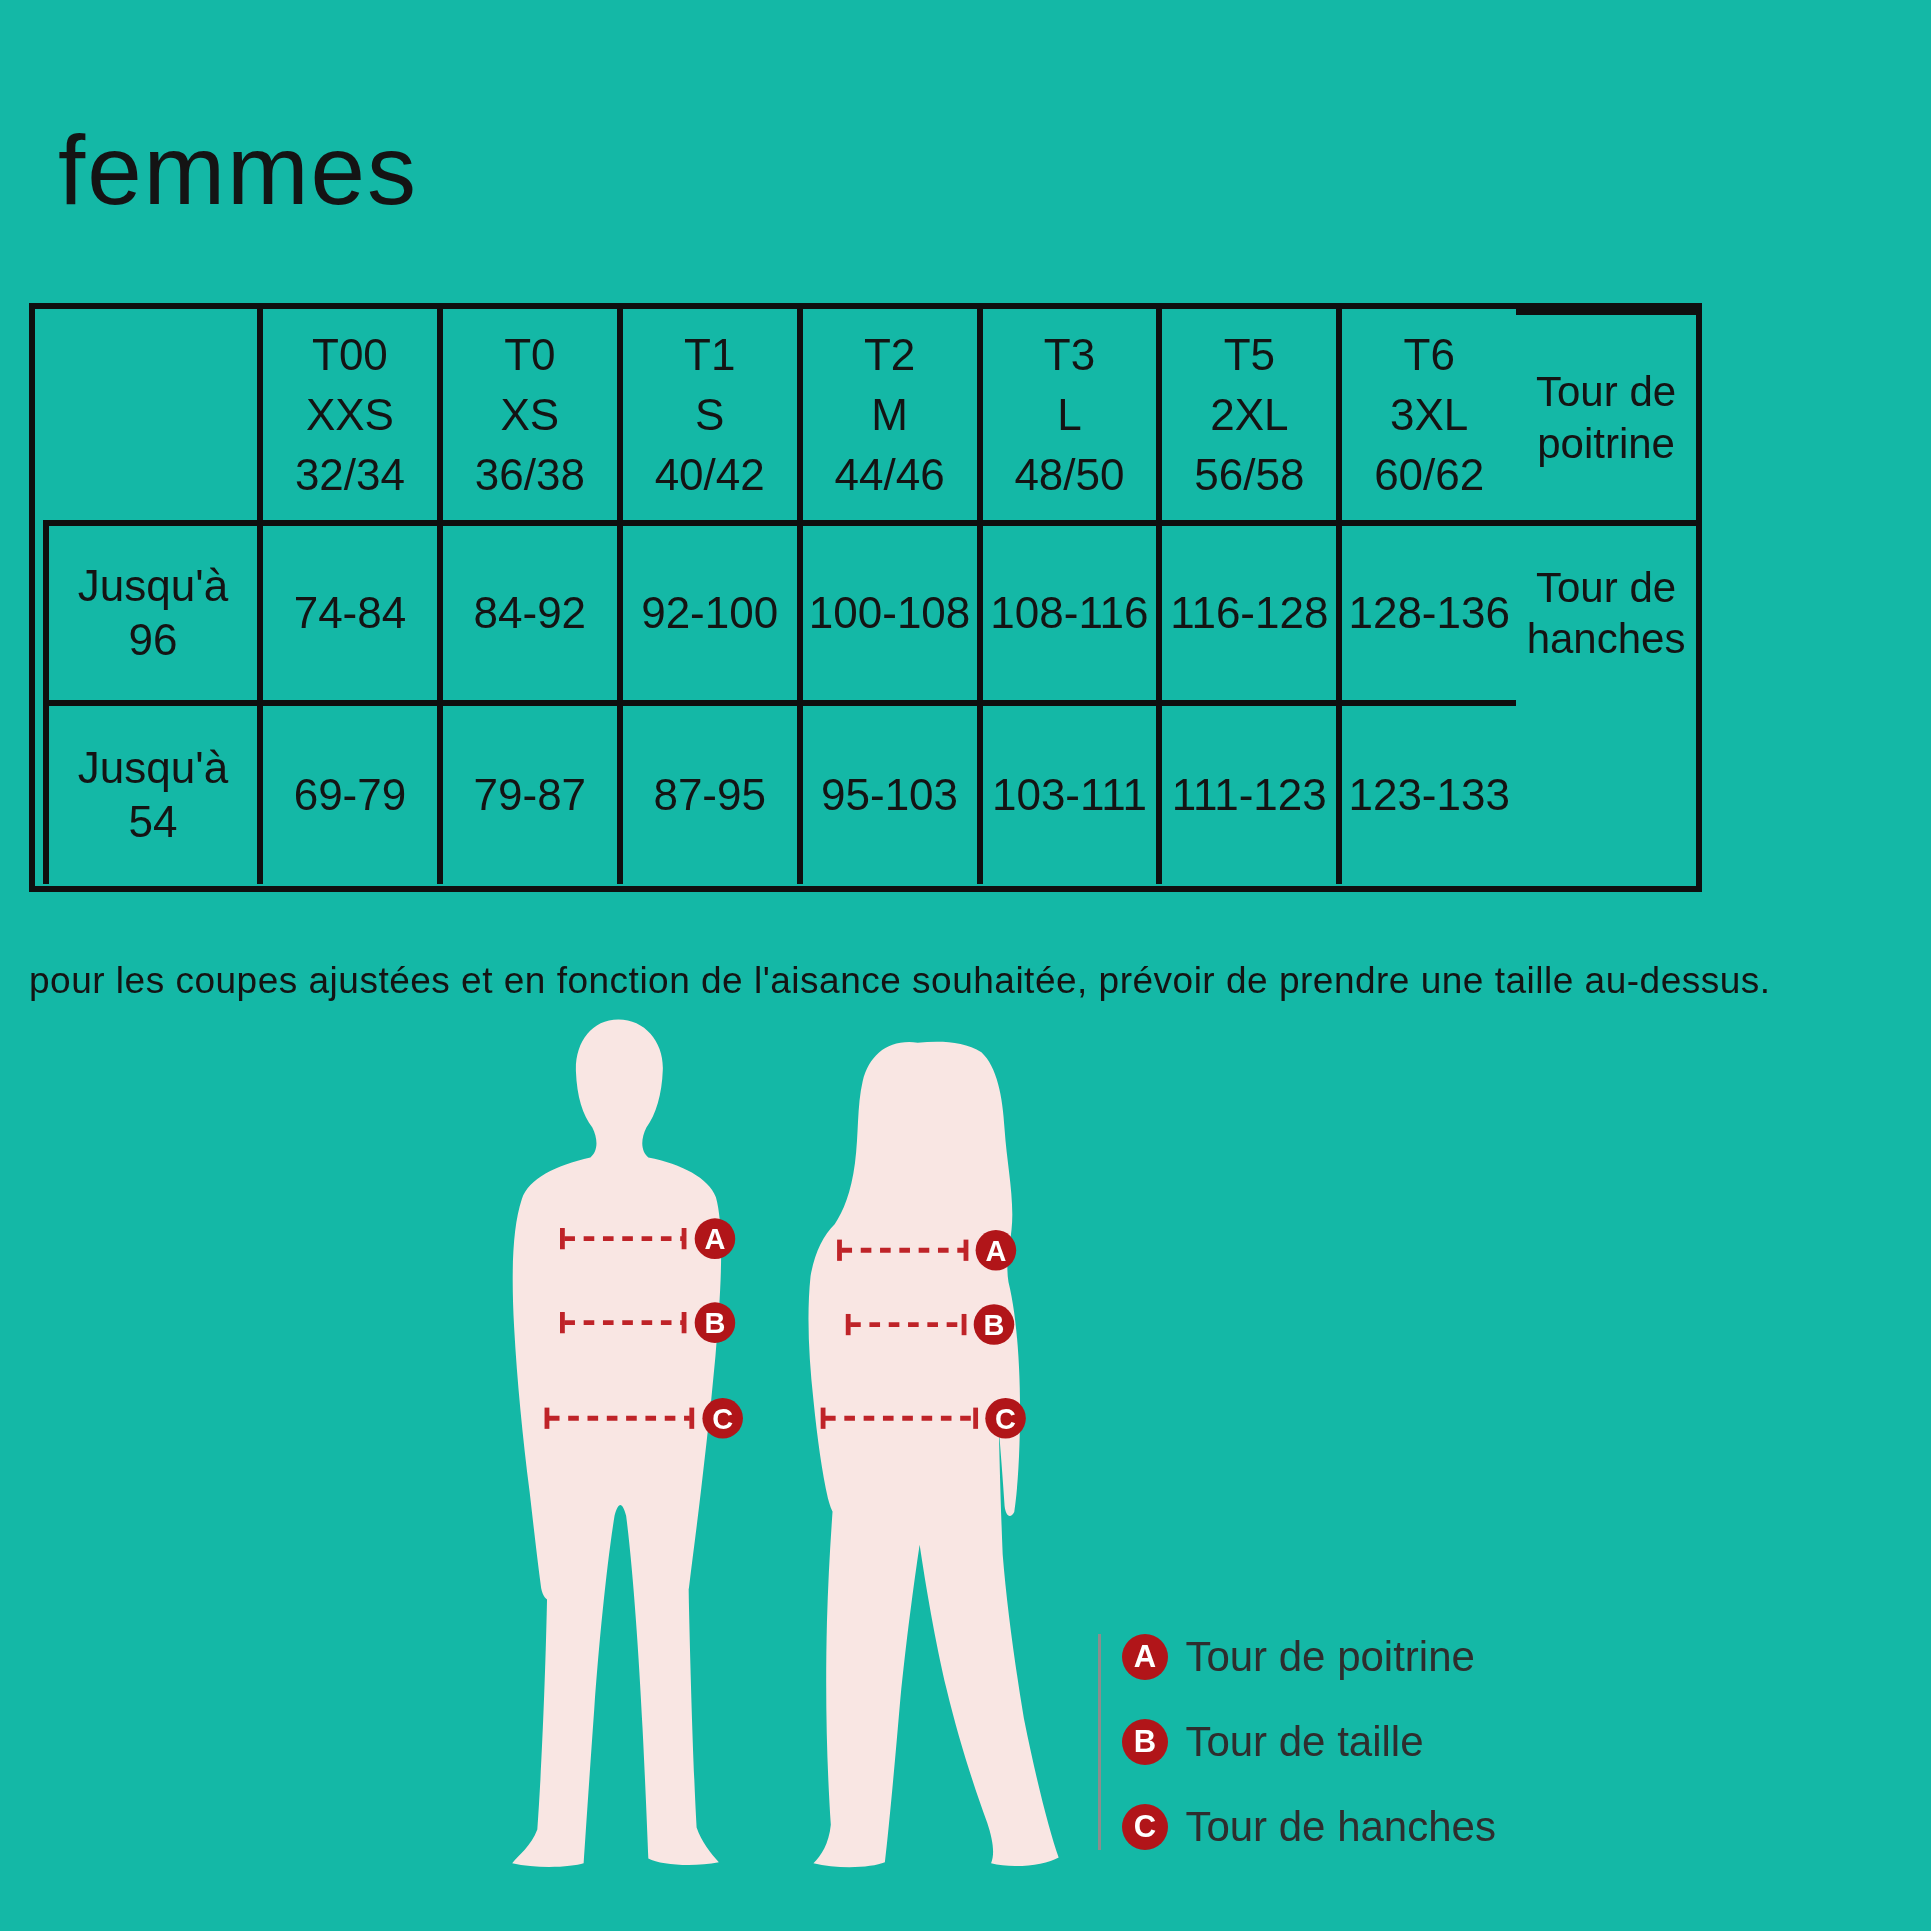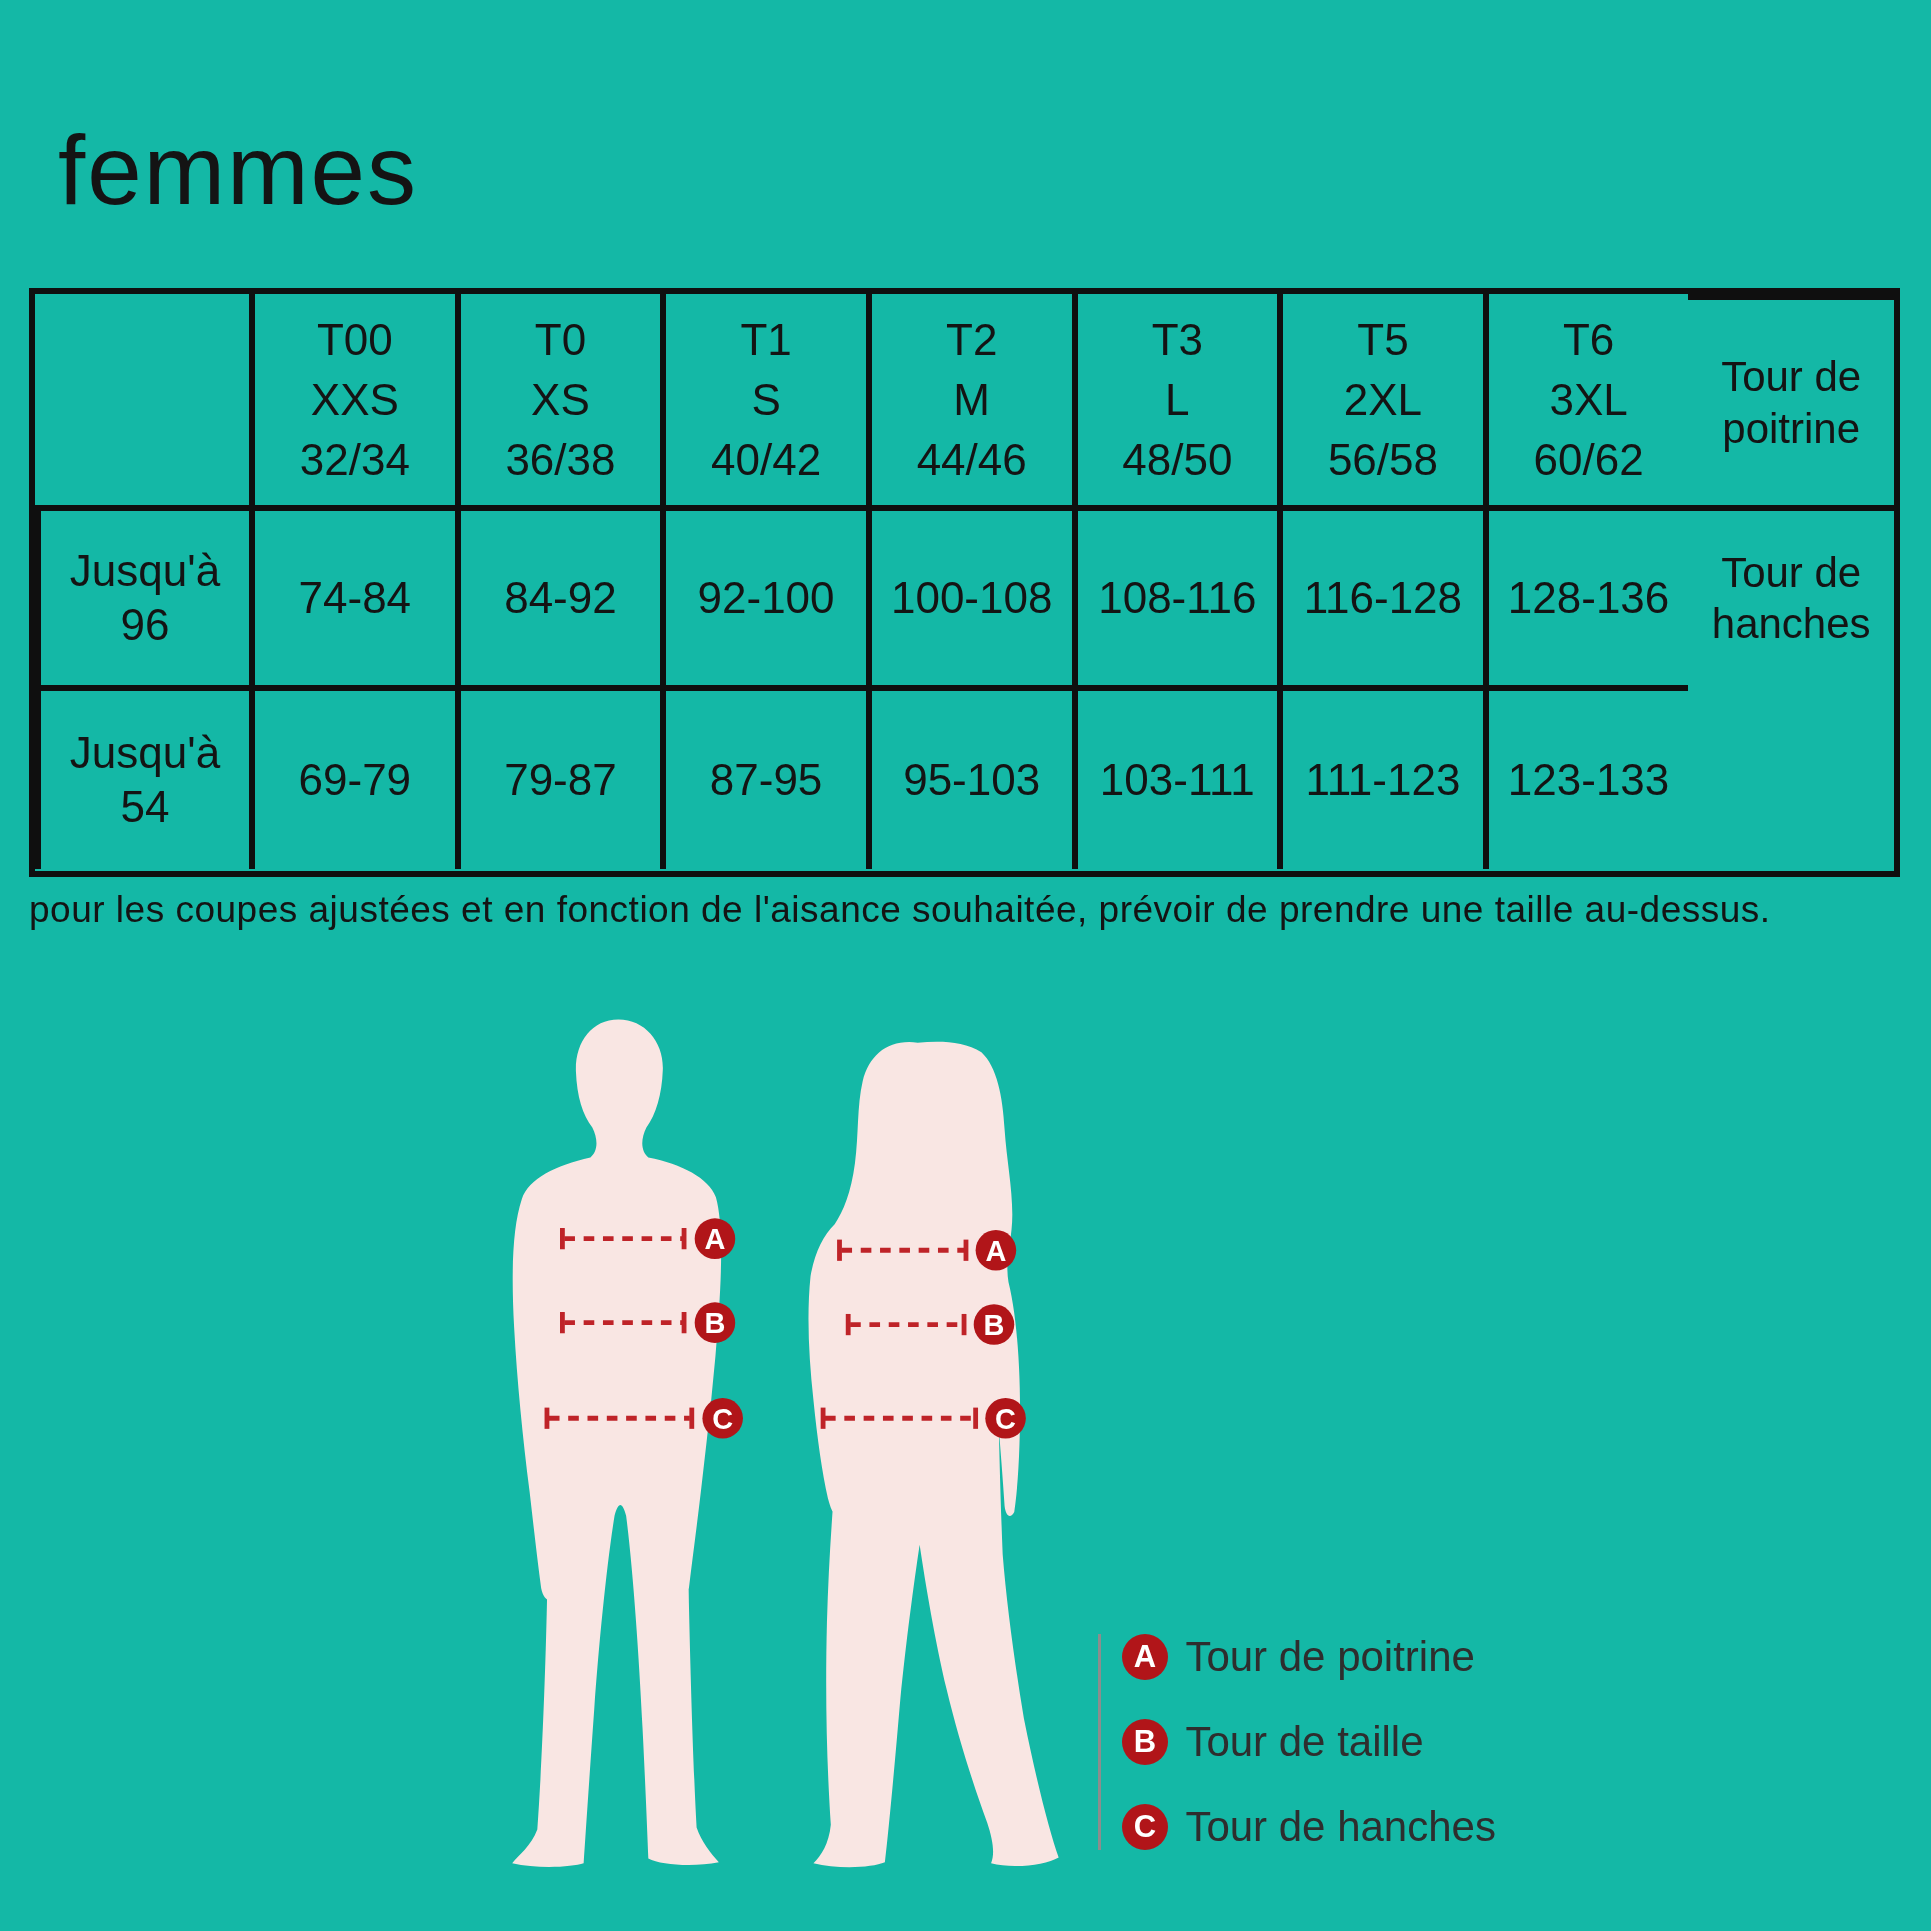--- a/index.html
+++ b/index.html
@@ -3,33 +3,33 @@
 <meta charset="utf-8">
 <style>
   html,body{margin:0;padding:0;background:#ffffff;}
   .page{position:relative;width:1931px;height:1931px;background:#14b8a6;overflow:hidden;
         font-family:"Liberation Sans", sans-serif;color:#111;}
 
   .title{position:absolute;left:58px;top:114px;font-size:98px;font-weight:300;
          letter-spacing:1.9px;color:#141414;}
 
   
-  .size-table{position:absolute;left:29px;top:288px;width:1871px;height:589px;
+  .size-table{position:absolute;left:29px;top:303px;width:1673px;height:589px;
               display:grid;grid-template-columns:214px repeat(8,1fr);
               grid-template-rows:211px 180px 184px;
-              border:6.8px solid #0f0f0f;box-sizing:border-box;}
+              border:6.8px solid #0f0f0f;box-sizing:border-box;padding-left:8px;}
   .cell{display:flex;flex-direction:column;align-items:center;justify-content:center;
         text-align:center;font-size:44px;font-weight:300;color:#141414;
         box-sizing:border-box;padding:0 3.9px;line-height:1.22;}
   .cell.bl{border-left:6.8px solid #0f0f0f;}
   .cell.bt{border-top:6.8px solid #0f0f0f;}
   .hline{line-height:60px;}
   .rowlabel{font-size:42px;}
 
-  .note{position:absolute;left:29px;top:889px;width:1878px;font-size:37px;
+  .note{position:absolute;left:29px;top:960px;width:1878px;font-size:37px;
         font-weight:300;letter-spacing:0.5px;color:#141414;}
 
   
   .figure-svg{position:absolute;left:406px;top:1004px;width:811px;height:869px;}
 
   
   .legend{position:absolute;left:1098px;top:1634px;border-left:3.9px solid #8d8d8d;
           padding-left:21px;}
   .legend-row{display:flex;align-items:center;gap:17.4px;height:46px;margin-bottom:39px;}
   .legend-row:last-child{margin-bottom:0;}

